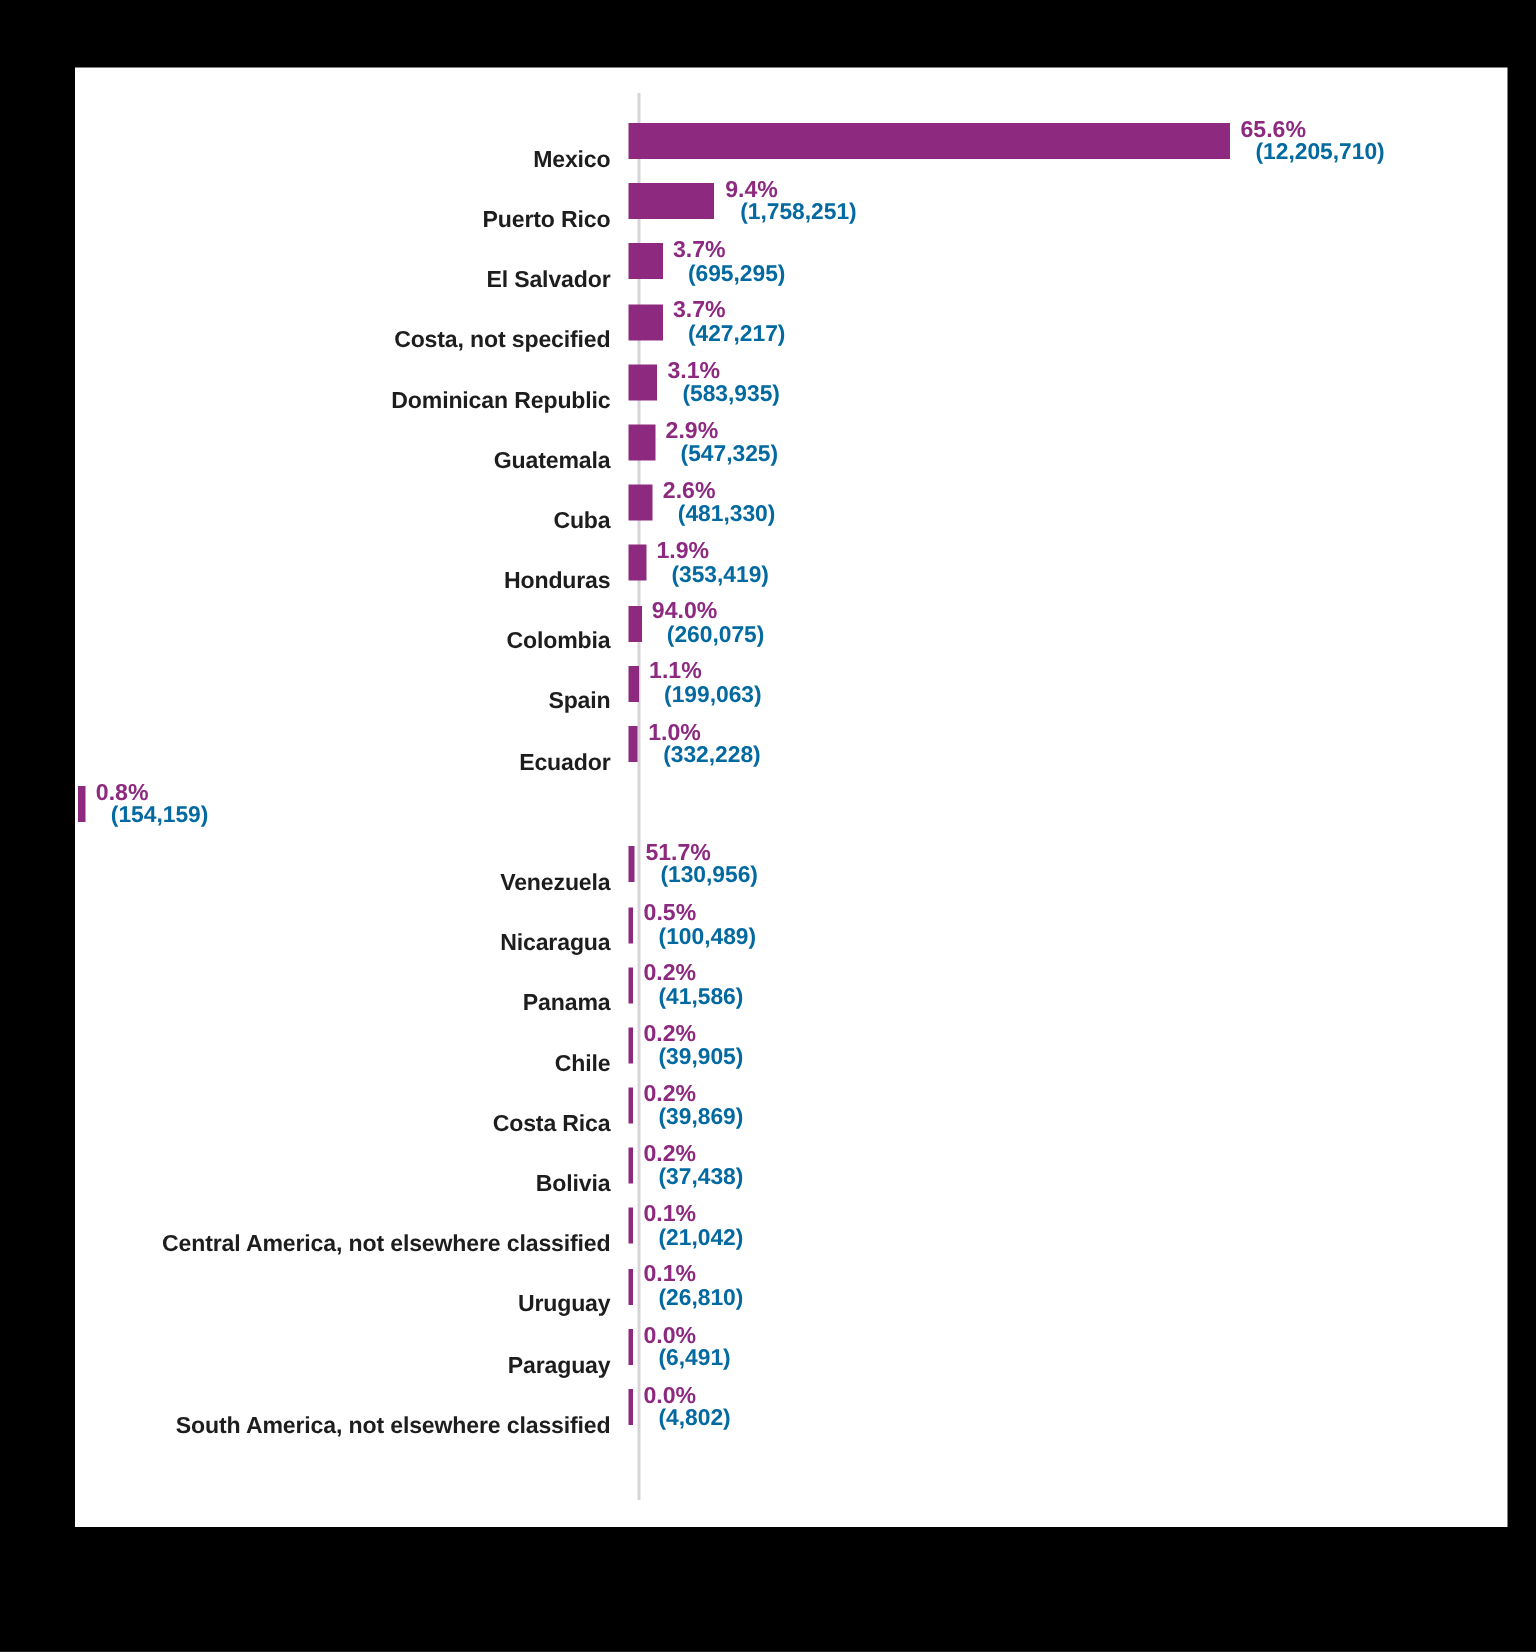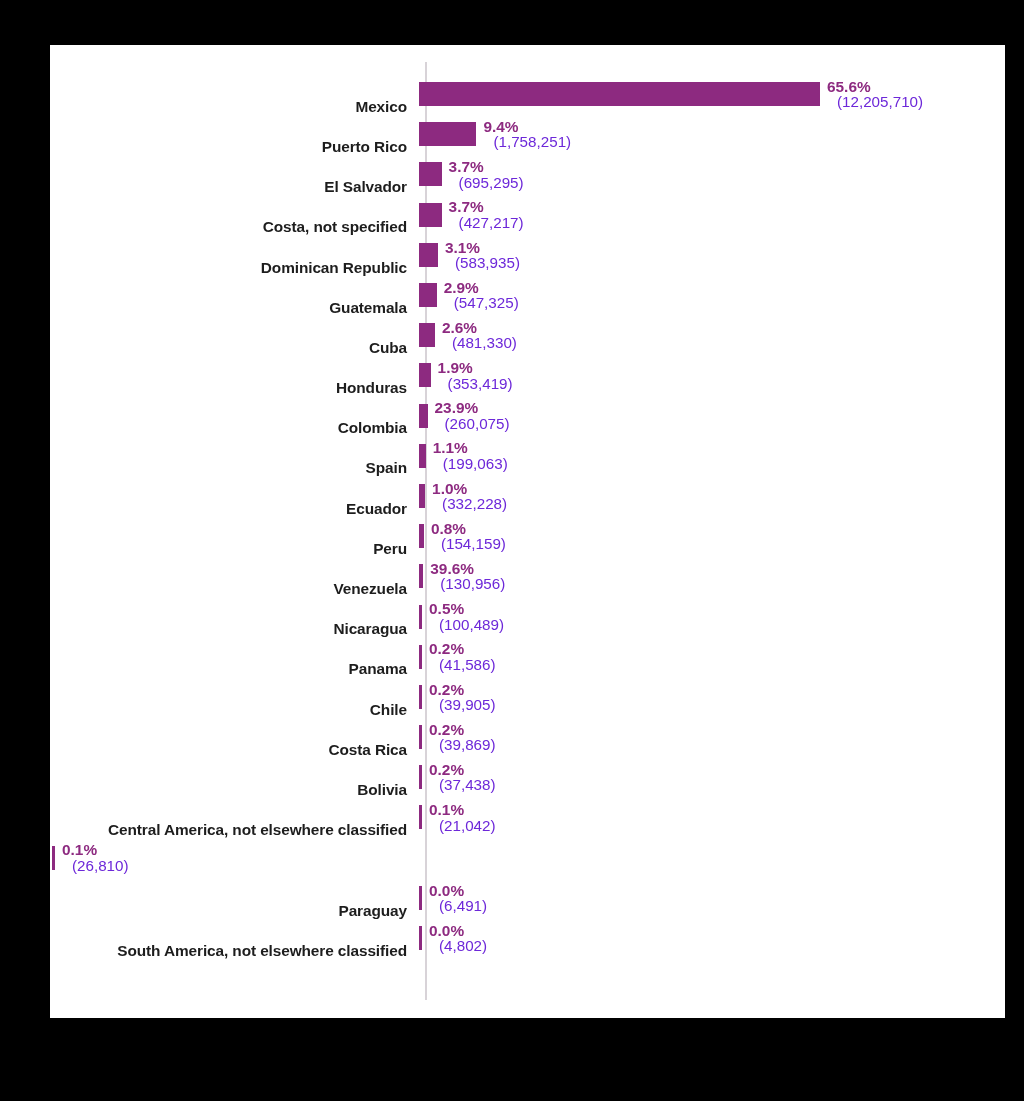--- a/index.html
+++ b/index.html
@@ -99,22 +99,22 @@
   }
 
   .pct {
     font-size: 15.4px;
     font-weight: bold;
     color: #8d2a80;
   }
 
   .count {
     font-size: 15.2px;
-    font-weight: normal;
-    color: #6d28d9;
+    font-weight: bold;
+    color: #0369a1;
     padding-left: 10px;
   }
 
   
   .footer {
     position: absolute;
     left: 0;
     top: 1045px;
     width: 1024px;
     height: 56px;
@@ -208,21 +208,21 @@
                 <span class="pct">1.9%</span>
                 <span class="count">(353,419)</span>
               </div>
             </div>
           </div>
           <div class="row">
             <div class="cat-label">Colombia</div>
             <div class="bar-zone">
               <div class="bar" style="width: 8.56px; background: rgb(141, 42, 128);"></div>
               <div class="val-wrap">
-                <span class="pct">23.9%</span>
+                <span class="pct">94.0%</span>
                 <span class="count">(260,075)</span>
               </div>
             </div>
           </div>
           <div class="row">
             <div class="cat-label">Spain</div>
             <div class="bar-zone">
               <div class="bar" style="width: 6.72px; background: rgb(141, 42, 128);"></div>
               <div class="val-wrap">
                 <span class="pct">1.1%</span>
@@ -234,35 +234,34 @@
             <div class="cat-label">Ecuador</div>
             <div class="bar-zone">
               <div class="bar" style="width: 6.11px; background: rgb(141, 42, 128);"></div>
               <div class="val-wrap">
                 <span class="pct">1.0%</span>
                 <span class="count">(332,228)</span>
               </div>
             </div>
           </div>
           <div class="row">
-            <div class="cat-label">Peru</div>
             <div class="bar-zone">
               <div class="bar" style="width: 4.89px; background: rgb(141, 42, 128);"></div>
               <div class="val-wrap">
                 <span class="pct">0.8%</span>
                 <span class="count">(154,159)</span>
               </div>
             </div>
           </div>
           <div class="row">
             <div class="cat-label">Venezuela</div>
             <div class="bar-zone">
               <div class="bar" style="width: 4.28px; background: rgb(141, 42, 128);"></div>
               <div class="val-wrap">
-                <span class="pct">39.6%</span>
+                <span class="pct">51.7%</span>
                 <span class="count">(130,956)</span>
               </div>
             </div>
           </div>
           <div class="row">
             <div class="cat-label">Nicaragua</div>
             <div class="bar-zone">
               <div class="bar" style="width: 3.06px; background: rgb(141, 42, 128);"></div>
               <div class="val-wrap">
                 <span class="pct">0.5%</span>
@@ -314,20 +313,21 @@
             <div class="cat-label">Central America, not elsewhere classified</div>
             <div class="bar-zone">
               <div class="bar" style="width: 3px; background: rgb(141, 42, 128);"></div>
               <div class="val-wrap">
                 <span class="pct">0.1%</span>
                 <span class="count">(21,042)</span>
               </div>
             </div>
           </div>
           <div class="row">
+            <div class="cat-label">Uruguay</div>
             <div class="bar-zone">
               <div class="bar" style="width: 3px; background: rgb(141, 42, 128);"></div>
               <div class="val-wrap">
                 <span class="pct">0.1%</span>
                 <span class="count">(26,810)</span>
               </div>
             </div>
           </div>
           <div class="row">
             <div class="cat-label">Paraguay</div>

